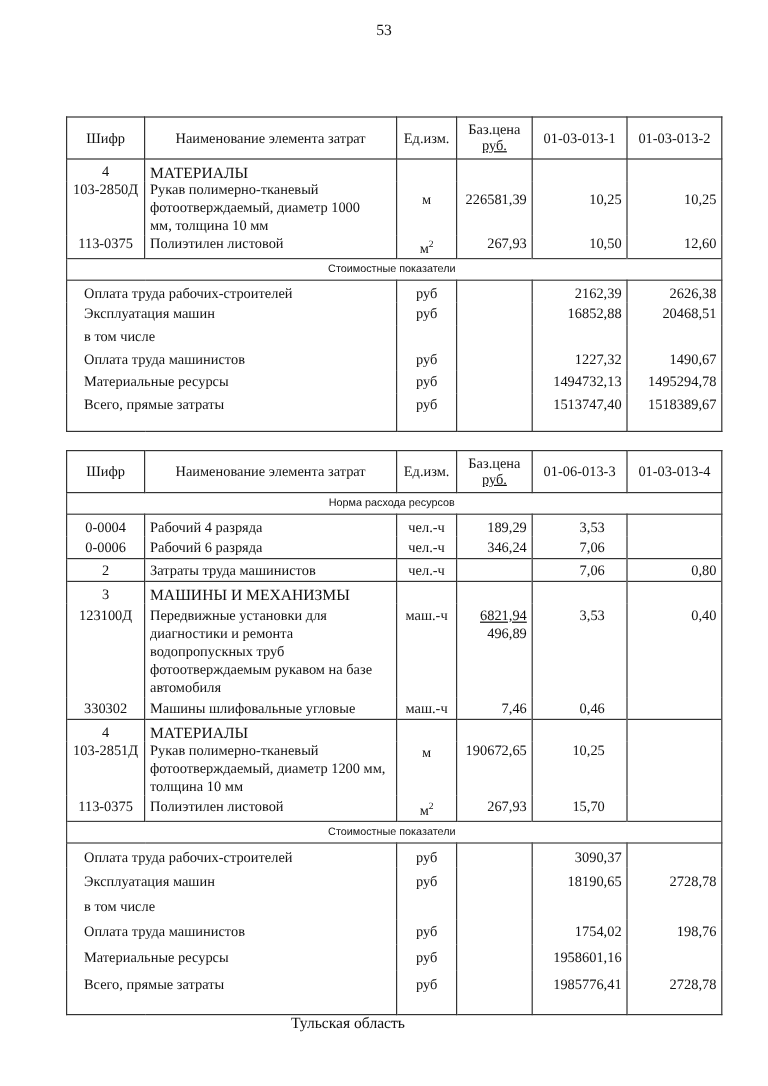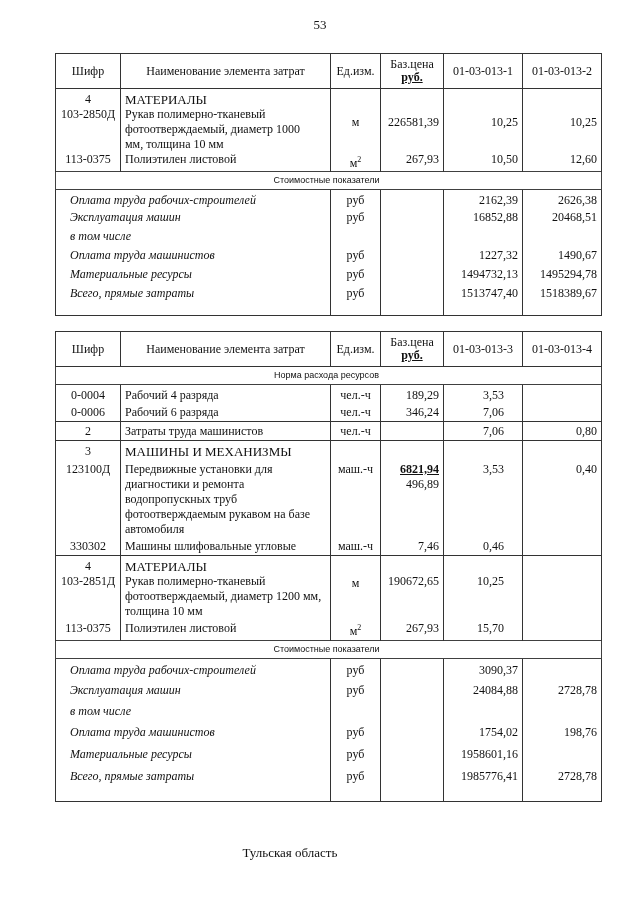--- a/index.html
+++ b/index.html
@@ -1,33 +1,33 @@
 <!DOCTYPE html>
 <html><head>
 <meta charset="utf-8">
 <style>
   html, body { margin:0; padding:0; background:#ffffff; }
   body { width:640px; height:905px; position:relative; overflow:hidden;
          font-family:"Liberation Serif", "DejaVu Serif", serif; color:#111; }
   .page-number { position:absolute; top:17px; left:0; width:640px; text-align:center; font-size:13px; }
   .footer { position:absolute; top:845px; left:0; width:580px; text-align:center; font-size:13px; }
-  table.grid { position:absolute; left:55px; width:546px; border-collapse:collapse; table-layout:fixed; font-size:12px; }
+  table.grid { position:absolute; left:55px; width:546px; border-collapse:collapse; table-layout:fixed; font-size:12px;margin-top:44px; }
   #t1 { top:53px; }
   #t2 { top:331px; }
   table.grid td, table.grid th { border-left:1px solid #333; border-right:1px solid #333; padding:0 4px; vertical-align:top; line-height:15px; font-weight:normal; }
   table.grid tr.hdr th { border-top:1px solid #333; border-bottom:1px solid #333; text-align:center; vertical-align:middle; height:34px; line-height:13px; }
   table.grid tr.sep td { border-top:1px solid #333; }
   table.grid tr.banner td { border:1px solid #404040; text-align:center; font-family:"Liberation Sans", "DejaVu Sans", sans-serif; font-size:9px; height:17px; vertical-align:middle; padding-right:8px; }
   table.grid tr.last td { border-bottom:1px solid #333; }
   .c { text-align:center; }
   .r { text-align:right; }
   .b { font-weight:bold; }
   .sec { font-weight:bold; font-size:13px; }
-  .u { text-decoration:underline;font-weight:bold; }
-  .sum-name { padding-left:14px !important;font-style:italic; }
+  .u { text-decoration:underline; }
+  .sum-name { padding-left:14px !important; }
   sup { font-size:8px; }
   .pad-top { padding-top:3px !important; }
 </style>
 </head>
 <body>
 
 <div class="page-number">53</div>
 
 <table class="grid" id="t1">
   <colgroup>
@@ -127,21 +127,21 @@
       <col style="width:63px">
       <col style="width:79px">
       <col style="width:79px">
     </colgroup>
   <tbody>
       <tr class="hdr">
     <th>Шифр</th>
     <th>Наименование элемента затрат</th>
     <th>Ед.изм.</th>
     <th><span>Баз.цена</span><br><span class="u">руб.</span></th>
-    <th>01-03-013-3</th>
+    <th>01-06-013-3</th>
     <th>01-03-013-4</th>
   </tr>
   <tr class="banner">
     <td colspan="6">Норма расхода ресурсов</td>
   </tr>
   <tr>
     <td class="c pad-top">0-0004</td>
     <td class="pad-top">Рабочий 4 разряда</td>
     <td class="c pad-top">чел.-ч</td>
     <td class="r pad-top">189,29</td>
@@ -219,21 +219,21 @@
     <td colspan="2" class="b sum-name pad-top" style="line-height:17px">Оплата труда рабочих-строителей</td>
     <td class="c b pad-top" style="line-height:17px">руб</td>
         <td></td>
     <td class="r b pad-top" style="line-height:17px">3090,37</td>
     <td class="r b pad-top" style="line-height:17px"></td>
   </tr>
   <tr>
     <td colspan="2" class="b sum-name" style="line-height:22px">Эксплуатация машин</td>
     <td class="c b" style="line-height:22px">руб</td>
         <td></td>
-    <td class="r b" style="line-height:22px">24084,88</td>
+    <td class="r b" style="line-height:22px">18190,65</td>
     <td class="r b" style="line-height:22px">2728,78</td>
   </tr>
   <tr>
     <td colspan="2" class="sum-name" style="line-height:21px">в том числе</td>
     <td></td>
         <td></td>
         <td></td>
         <td></td>
   </tr>
   <tr>

